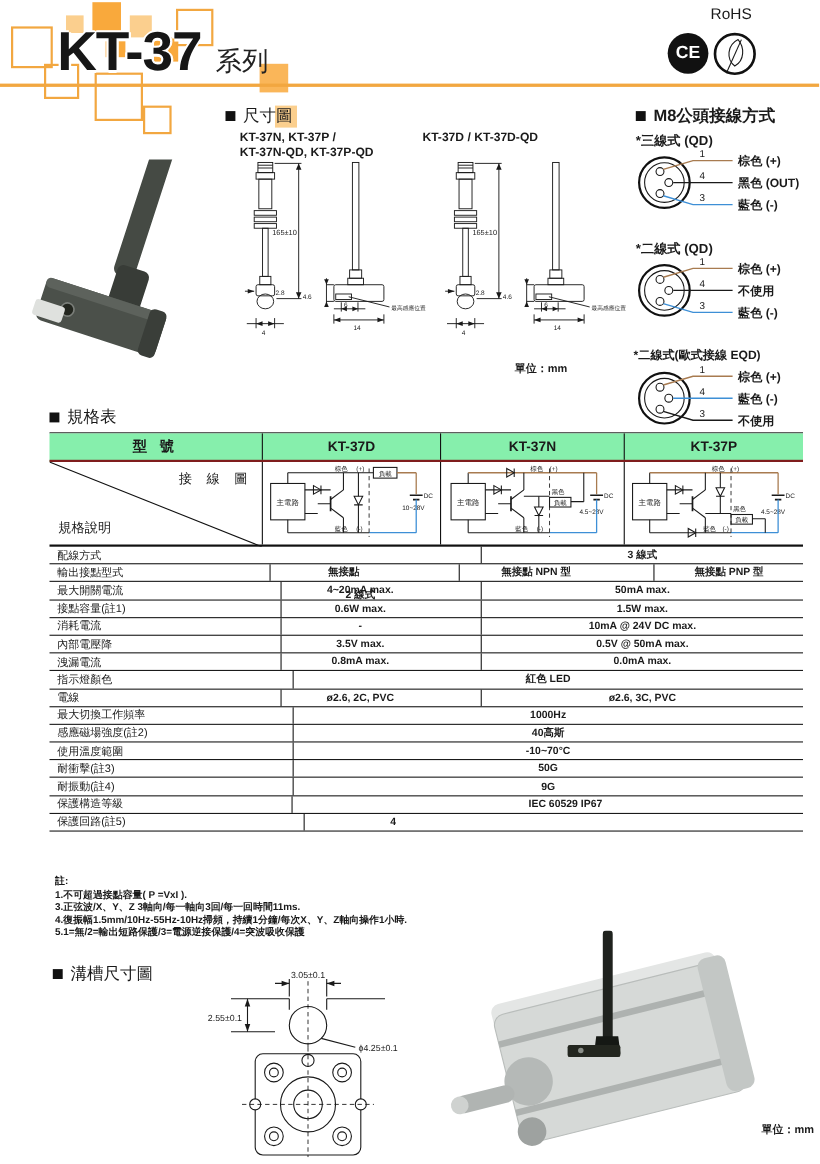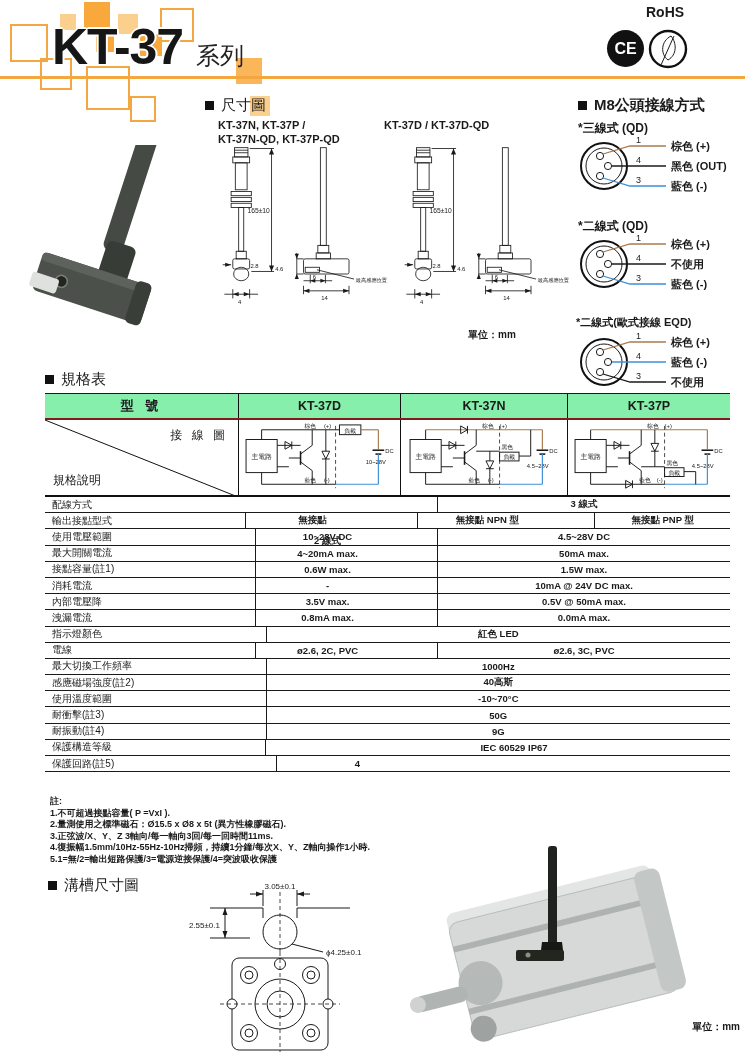--- a/index.html
+++ b/index.html
@@ -5,21 +5,21 @@
   html,body{margin:0;padding:0;background:#fff;}
   .page{position:relative;width:745px;height:1058px;background:#fff;overflow:hidden;
         font-family:"Liberation Sans",sans-serif;color:#1a1a1a;}
   .abs{position:absolute;}
   
   .sq{position:absolute;}
   .title{position:absolute;left:52px;top:18px;font-size:50px;font-weight:800;letter-spacing:-1px;color:#161616;
          text-shadow:2px 0 0 #fff,-2px 0 0 #fff,0 2px 0 #fff,0 -2px 0 #fff;z-index:3;}
   .series{position:absolute;left:196px;top:40px;font-size:24px;color:#222;z-index:3;}
   .rule{position:absolute;left:0;top:76px;width:745px;height:3px;background:#F2A740;}
-  .rohs-txt{position:absolute;left:646px;top:4px;font-size:14px;font-weight:700;}
+  .rohs-txt{position:absolute;left:646px;top:4px;font-size:14px;font-weight:400;}
   .ce-badge{position:absolute;left:607px;top:30px;width:37px;height:37px;border-radius:50%;background:#111;
             display:flex;align-items:center;justify-content:center;color:#fff;font-weight:800;font-size:16px;}
   
   .sect{position:absolute;font-size:15px;display:flex;align-items:center;gap:7px;}
   .sect b{font-weight:700;}
   .bullet{width:9px;height:9px;background:#111;display:inline-block;}
   .caption{position:absolute;font-size:11px;font-weight:700;line-height:14px;}
   .unit{position:absolute;font-size:10px;font-weight:700;}
   
   .m8title{position:absolute;font-size:12px;font-weight:700;}
@@ -38,21 +38,21 @@
   
   .spec-table{position:absolute;left:45px;top:393px;width:685px;border-top:1px solid #1a1a1a;}
   .t-head{display:flex;height:26px;background:#86efac;border-bottom:2px solid #7f1d1d;box-sizing:border-box;}
   .t-head>div{display:flex;align-items:center;justify-content:center;font-weight:700;box-sizing:border-box;}
   .t-head .h0{width:193px;font-size:13px;letter-spacing:4px;}
   .t-head .h1{width:162px;border-left:1px solid #111;font-size:12.5px;}
   .t-head .h2{width:167px;border-left:1px solid #111;font-size:12.5px;}
   .t-head .h3{width:163px;border-left:1px solid #111;font-size:12.5px;}
   .diagram-row{display:flex;height:77px;border-bottom:2px solid #111;box-sizing:border-box;}
   .diag-label{position:relative;width:193px;box-sizing:border-box;}
-  .diag-label .lab-top{position:absolute;right:10px;top:7px;font-size:12px;letter-spacing:3px;}
+  .diag-label .lab-top{position:absolute;right:10px;top:7px;font-size:12px;letter-spacing:3px;font-family:Liberation Mono, monospace;}
   .diag-label .lab-bot{position:absolute;left:8px;bottom:6px;font-size:12px;}
   .diag-cell{box-sizing:border-box;border-left:1px solid #111;display:flex;align-items:center;justify-content:center;}
   .c1{width:162px;} .c2{width:167px;} .c3{width:163px;}
   .ckt{width:156px;height:72px;}
   .t-row{display:flex;height:16.2px;border-bottom:1px solid #1a1a1a;box-sizing:border-box;gap:38px;}
   .t-label{width:193px;box-sizing:border-box;font-size:10px;display:flex;align-items:center;padding-left:7px;}
   .t-val{box-sizing:border-box;border-left:1px solid #1a1a1a;font-size:9.5px;font-weight:700;
          display:flex;align-items:center;justify-content:center;}
   
   .notes{position:absolute;left:50px;top:796px;font-size:9px;font-weight:700;line-height:11.5px;}
@@ -400,25 +400,20 @@
           <div class="t-val" style="width: 162px; margin-top: 44px;">2 線式</div>
           <div class="t-val" style="width: 330px;">3 線式</div>
         </div>
         <div class="t-row">
           <div class="t-label">輸出接點型式</div>
           <div class="t-val" style="width: 162px;">無接點</div>
           <div class="t-val" style="width: 167px;">無接點 NPN 型</div>
           <div class="t-val" style="width: 163px;">無接點 PNP 型</div>
         </div>
         <div class="t-row">
-          <div class="t-label">使用電壓範圍</div>
-          <div class="t-val" style="width: 162px;">10~28V DC</div>
-          <div class="t-val" style="width: 330px;">4.5~28V DC</div>
-        </div>
-        <div class="t-row">
           <div class="t-label">最大開關電流</div>
           <div class="t-val" style="width: 162px;">4~20mA max.</div>
           <div class="t-val" style="width: 330px;">50mA max.</div>
         </div>
         <div class="t-row">
           <div class="t-label">接點容量(註1)</div>
           <div class="t-val" style="width: 162px;">0.6W max.</div>
           <div class="t-val" style="width: 330px;">1.5W max.</div>
         </div>
         <div class="t-row">
@@ -472,21 +467,20 @@
         <div class="t-row">
           <div class="t-label">保護回路(註5)</div>
           <div class="t-val" style="width: 162px;">4</div>
         </div>
       </div>
   </div>
 
   <div class="notes">
     <div>註:</div>
     <div>1.不可超過接點容量( P =VxI ).</div>
-    <div>2.量測使用之標準磁石：Ø15.5 x Ø8 x 5t (異方性橡膠磁石).</div>
     <div>3.正弦波/X、Y、Z 3軸向/每一軸向3回/每一回時間11ms.</div>
     <div>4.復振幅1.5mm/10Hz-55Hz-10Hz掃頻，持續1分鐘/每次X、Y、Z軸向操作1小時.</div>
     <div>5.1=無/2=輸出短路保護/3=電源逆接保護/4=突波吸收保護</div>
   </div>
 
   <div class="sect" style="left:48px;top:876px;">
     <span class="bullet"></span>
     <span>溝槽尺寸圖</span>
   </div>
 

